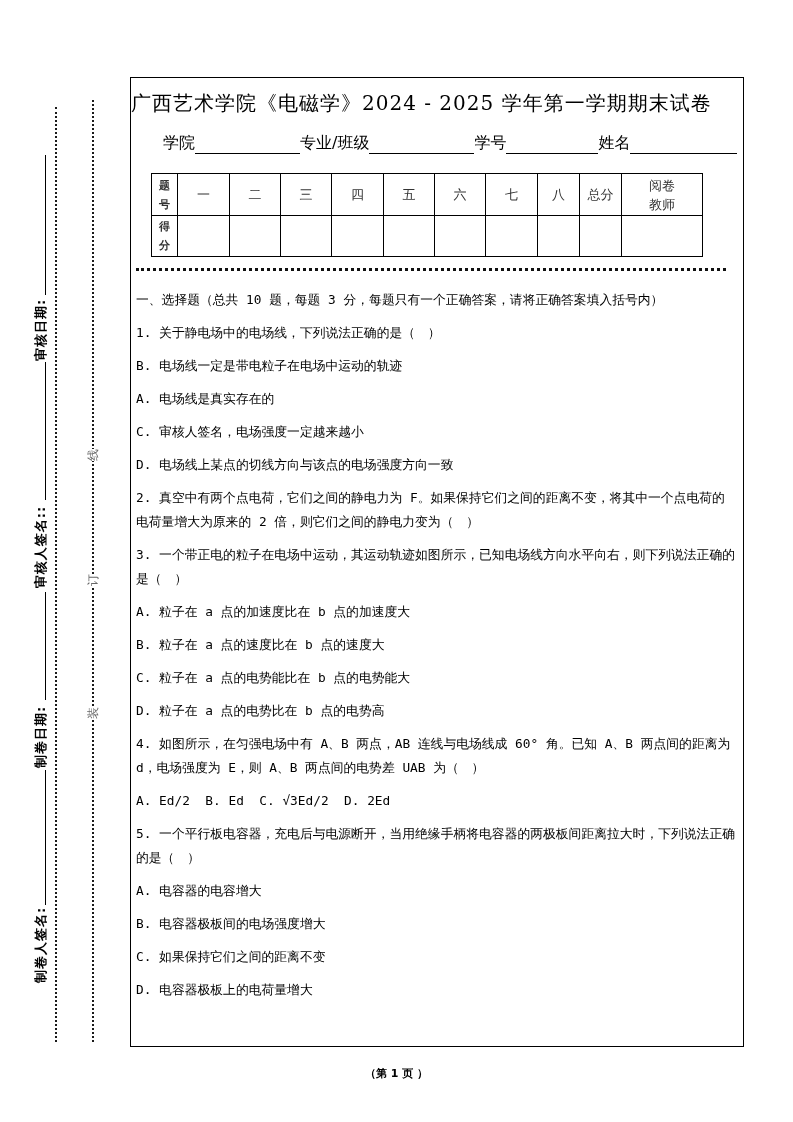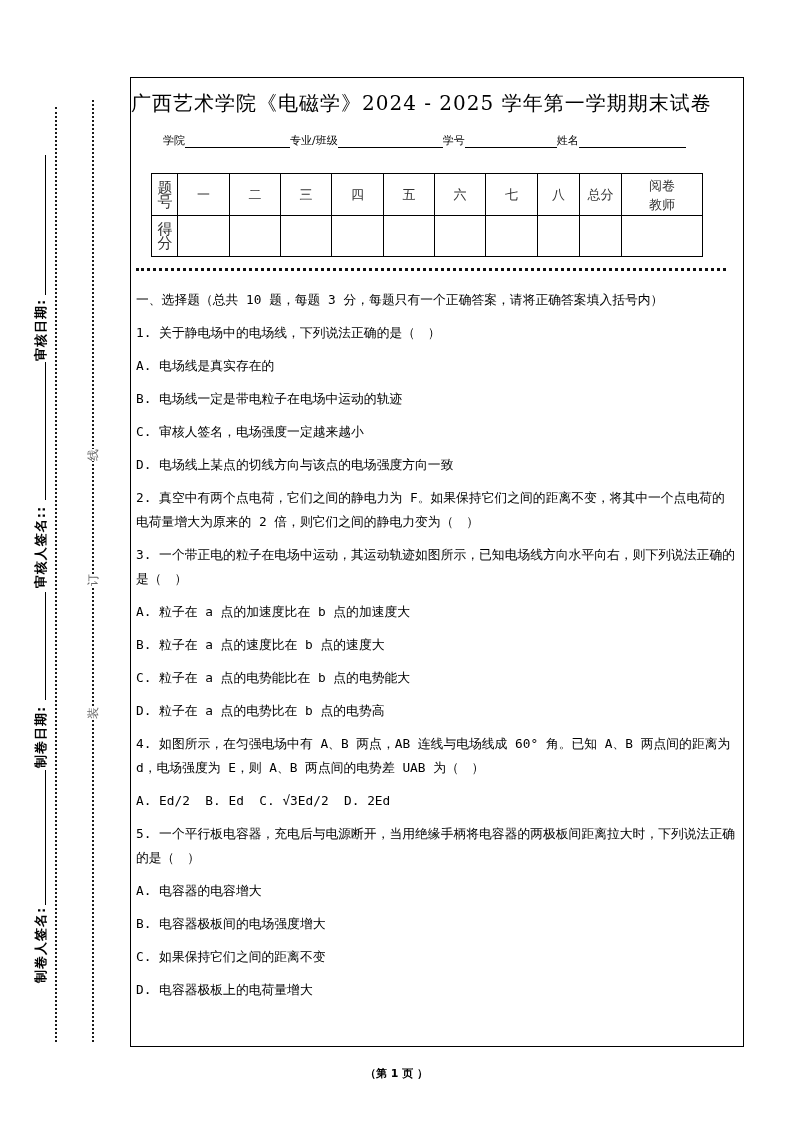--- a/index.html
+++ b/index.html
@@ -16,31 +16,31 @@
               white-space:nowrap; font-family:"DejaVu Serif", serif;
               font-size:12px; color:#666; background:#fff; padding:2px 0; }
 
   
   .frame { position:absolute; left:130px; top:77px; width:614px; height:970px;
            border:1.5px solid #000; box-sizing:border-box; }
 
   .title { position:absolute; left:0; right:0; top:12px; text-align:left;
            font-family:"DejaVu Serif", serif; font-size:20px; letter-spacing:1px; }
 
-  .info-row { position:absolute; left:32px; top:55px; font-size:11px;
+  .info-row { position:absolute; left:32px; top:55px; font-size:16px;
               display:flex; align-items:flex-end; font-family:"DejaVu Sans", sans-serif; }
   .info-row .lbl { white-space:nowrap; }
   .info-row .blank { display:inline-block; border-bottom:1px solid #000; height:14px; }
 
   table.score { position:absolute; left:20px; top:95px; border-collapse:collapse;
                 font-family:"DejaVu Serif", serif; font-size:13px; color:#333; }
   table.score td { border:1.2px solid #000; text-align:center; vertical-align:middle; padding:0; }
   table.score tr.r1 td { height:41px; }
   table.score tr.r2 td { height:40px; }
-  table.score td.rh { width:25px; line-height:14px; font-size:15px; }
+  table.score td.rh { width:25px; line-height:19px; font-size:11px;font-weight:bold; }
 
   .sep { position:absolute; left:5px; right:17px; top:190px; height:0;
          border-top:3px dotted #111; }
 
   .content { position:absolute; left:5px; right:8px; top:210px;
              font-family:"DejaVu Sans Mono", monospace; font-size:12.8px; line-height:24px; }
   .content p { margin:0 0 9px 0; }
   .content p.multi { margin-bottom:9px; }
 
   .footer { position:absolute; left:0; right:0; top:1066px; text-align:center;
@@ -111,22 +111,22 @@
     </tr>
   </tbody>
     </table>
 
   <div class="sep"></div>
 
   <div class="content">
     <p class="multi">一、选择题（总共 10 题，每题 3 分，每题只有一个正确答案，请将正确答案填入括号内）</p>
 
     <p>1. 关于静电场中的电场线，下列说法正确的是（　）</p>
+    <p>B. 电场线一定是带电粒子在电场中运动的轨迹</p>
     <p>A. 电场线是真实存在的</p>
-    <p>B. 电场线一定是带电粒子在电场中运动的轨迹</p>
     <p>C. 审核人签名，电场强度一定越来越小</p>
     <p>D. 电场线上某点的切线方向与该点的电场强度方向一致</p>
 
     <p class="multi">2. 真空中有两个点电荷，它们之间的静电力为 F。如果保持它们之间的距离不变，将其中一个点电荷的电荷量增大为原来的 2 倍，则它们之间的静电力变为（　）</p>
 
     <p class="multi">3. 一个带正电的粒子在电场中运动，其运动轨迹如图所示，已知电场线方向水平向右，则下列说法正确的是（　）</p>
     <p>A. 粒子在 a 点的加速度比在 b 点的加速度大</p>
     <p>B. 粒子在 a 点的速度比在 b 点的速度大</p>
     <p>C. 粒子在 a 点的电势能比在 b 点的电势能大</p>
     <p>D. 粒子在 a 点的电势比在 b 点的电势高</p>

